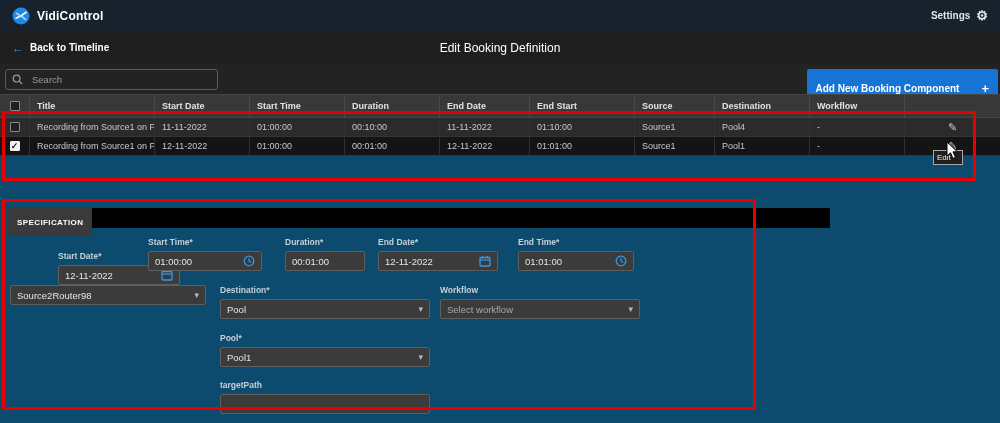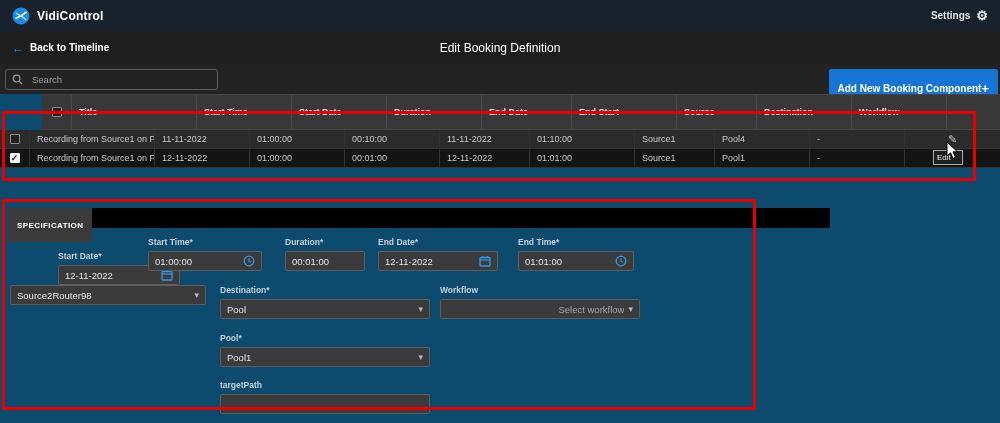--- a/index.html
+++ b/index.html
@@ -27,54 +27,54 @@
 
   
   .toolbar { position:absolute; top:64px; left:0; right:0; height:30px; background:#232323; }
   .search-box { position:absolute; left:5px; top:5px; width:213px; height:21px; border:1px solid #5d5d5d;
                 border-radius:3px; display:flex; align-items:center; padding:0 6px; gap:9px; background:#232323; }
   .search-box input { flex:1; background:transparent; border:none; outline:none; color:#dddddd;
                       font-size:9.5px; font-family:inherit; min-width:0; }
   .search-box input::placeholder { color:#9a9a9a; }
   .add-btn { position:absolute; right:2px; top:5px; height:38px; background:#1574d4; color:#ffffff; border:none;
              border-radius:2px; font-weight:bold; font-size:10px; font-family:inherit; display:flex;
-             align-items:center; gap:0; padding:0 9px; cursor:pointer; }
+             align-items:center; gap:22px; padding:0 9px; cursor:pointer; }
   .add-btn .plus { font-size:13px; font-weight:bold; line-height:1; }
 
   
   .table { position:absolute; top:94px; left:0; right:0; }
   .row { display:grid; grid-template-columns:30px 125px 95px 95px 95px 90px 105px 80px 95px 95px 1fr; align-items:stretch; }
-  .thead { height:36px; background:#383838; border-top:1px solid #454545; border-bottom:1px solid #454545;margin-left:42px; }
+  .thead { height:24px; background:#383838; border-top:1px solid #454545; border-bottom:1px solid #454545; }
   .thead .cell { color:#e2e2e2; font-weight:bold; font-size:9px; display:flex; align-items:center;
                  padding:0 7px; border-right:1px solid #4a4a4a; white-space:nowrap; overflow:hidden; }
   .brow { height:19px; font-size:9px; color:#c9c9c9; border-bottom:1px solid #343434; }
   .brow .cell { padding:0 7px; display:flex; align-items:center; border-right:1px solid #313131;
                 overflow:hidden; white-space:nowrap; }
   .brow.r0 { background:#2b2b2b; }
   .brow.sel { background:#141414; }
   .check-cell { justify-content:center; padding:0 !important; }
   .checkbox { width:10px; height:10px; border:1px solid #8a8a8a; background:#1f1f1f; border-radius:1px;
               display:flex; align-items:center; justify-content:center; font-size:9px; cursor:pointer; }
   .checkbox .chk { display:none; line-height:1; }
   .checkbox.checked { background:#f2f2f2; border-color:#f2f2f2; color:#111111; font-weight:bold; }
   .checkbox.checked .chk { display:block; }
   .actions-cell { justify-content:center !important; border-right:none !important; }
   .pencil { color:#c4c4c4; font-size:11px; cursor:pointer; line-height:1; }
 
   
   .form-area { position:absolute; left:0; top:208px; width:1000px; height:215px; }
   .tabbar { position:absolute; left:8px; top:0; width:822px; height:20px; background:#000000; display:flex; }
-  .tab { display:inline-flex; align-items:center; height:34px; padding:0 9px; background:#3a3a3a;
+  .tab { display:inline-flex; align-items:center; height:28px; padding:0 9px; background:#3a3a3a;
          color:#ffffff; font-size:8px; font-weight:bold; letter-spacing:.4px; cursor:pointer; }
   .field { position:absolute; }
   .flabel { font-size:8.5px; font-weight:bold; color:#c6d0d8; margin-bottom:4px; height:10px; white-space:nowrap; }
   .control { height:20px; background:#3b3b3b; border:1px solid #5e5e5e; border-radius:2px; display:flex;
              align-items:center; padding:0 6px; font-size:9.5px; color:#e6e6e6; gap:4px; cursor:pointer; width:100%; }
   .control .val { flex:1; overflow:hidden; white-space:nowrap; }
-  .control.placeholder .val { color:#a8a8a8;text-align:right; }
+  .control.placeholder .val { color:#a8a8a8; }
   .caret { color:#b8b8b8; font-size:9px; line-height:1; }
   .cicon { display:flex; align-items:center; }
   #f-start-date { left:10px;  top:43px;  width:122px;margin-left:48px; }
   #f-start-time { left:148px; top:29px;  width:114px; }
   #f-duration   { left:285px; top:29px;  width:80px;  }
   #f-end-date   { left:378px; top:29px;  width:120px; }
   #f-end-time   { left:518px; top:29px;  width:116px; }
   #f-source       { left:10px;  top:77px;  width:196px; }
   #f-destination  { left:220px; top:77px;  width:210px; }
   #f-workflow     { left:440px; top:77px;  width:200px; }
@@ -135,22 +135,22 @@
       <span class="plus">+</span>
     </button>
   </div>
 
   <div class="table">
     <div class="row thead">
       <div class="cell check-cell">
         <span class="checkbox"></span>
       </div>
       <div class="cell">Title</div>
+      <div class="cell">Start Date</div>
       <div class="cell">Start Time</div>
-      <div class="cell">Start Date</div>
       <div class="cell">Duration</div>
       <div class="cell">End Date</div>
       <div class="cell">End Start</div>
       <div class="cell">Source</div>
       <div class="cell">Destination</div>
       <div class="cell">Workflow</div>
       <div class="cell actions-cell"></div>
     </div>
 
     <div class="row brow r0">

